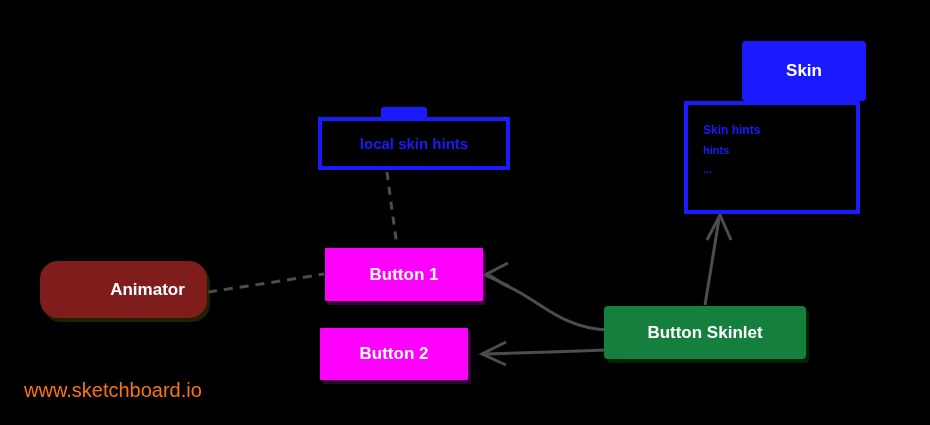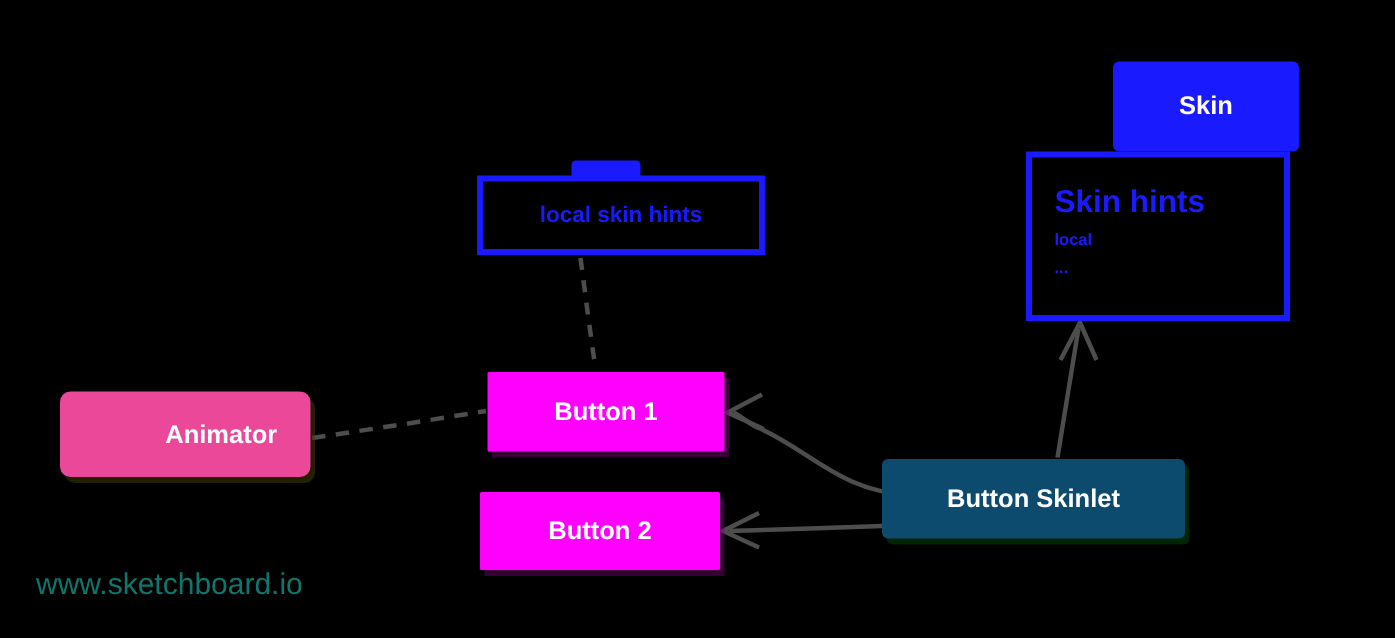--- a/index.html
+++ b/index.html
@@ -28,44 +28,44 @@
     align-items: center;
     justify-content: center;
     font-weight: bold;
     z-index: 5;
   }
 
   
   #animator {
     left: 40px; top: 261px;
     width: 167px; height: 57px;
-    background: #ec4899;
-    border-radius: 7px;
+    background: #7f1d1d;
+    border-radius: 18px;
     color: #ffffff;
     font-size: 17px;
     box-shadow: 3px 4px 0 rgba(60,60,0,0.55);
     padding-left: 48px;
   }
 
   
   .btn-node {
     background: #ff00ff;
     color: #ffffff;
     font-size: 17px;
     border-radius: 1px;
     box-shadow: 3px 4px 0 rgba(120,0,120,0.45);
   }
   #button1 { left: 325px; top: 248px; width: 158px; height: 53px; }
-  #button2 { left: 320px; top: 328px; width: 160px; height: 52px; }
+  #button2 { left: 320px; top: 328px; width: 148px; height: 52px; }
 
   
   #skinlet {
-    left: 588px; top: 306px;
+    left: 604px; top: 306px;
     width: 202px; height: 53px;
-    background: #0c4a6e;
+    background: #15803d;
     color: #ffffff;
     font-size: 17px;
     border-radius: 4px;
     box-shadow: 3px 4px 0 rgba(0,70,0,0.5);
   }
 
   
   #skin {
     left: 715px; top: 41px;
     width: 124px; height: 60px;
@@ -82,21 +82,21 @@
     left: 684px; top: 101px;
     width: 176px; height: 113px;
     border: 4px solid #1a1aff;
     background: #000000;
     display: block;
     z-index: 6;
   }
   #skinhints .sh-title {
     color: #1a1aff;
     font-weight: bold;
-    font-size: 21px;
+    font-size: 12px;
     margin: 18px 12px 0 15px;
   }
   #skinhints .sh-item {
     color: #1a1aff;
     font-weight: bold;
     font-size: 11px;
     margin: 7px 0 0 15px;
   }
 
   
@@ -115,21 +115,21 @@
     width: 46px; height: 13px;
     background: #1a1aff;
     border-radius: 3px;
     z-index: 8;
   }
 
   
   #watermark {
     position: absolute;
     left: 24px; top: 379px;
-    color: #0f766e;
+    color: #f97316;
     font-size: 20px;
     letter-spacing: 0px;
     z-index: 5;
   }
   svg.edges {
     position: absolute;
     left: 0; top: 0;
     width: 930px; height: 425px;
     z-index: 2;
     pointer-events: none;
@@ -171,21 +171,21 @@
   <div class="node" id="skinlet">
     <span>Button Skinlet</span>
   </div>
 
   <div class="node" id="skin">
     <span>Skin</span>
   </div>
 
   <div class="node" id="skinhints">
     <div class="sh-title">Skin hints</div>
-    <div class="sh-item">local</div>
+    <div class="sh-item">hints</div>
     <div class="sh-item">...</div>
   </div>
 
   <div id="localhints-tab"></div>
   <div class="node" id="localhints">
     <span>local skin hints</span>
   </div>
 
   <div id="watermark">www.sketchboard.io</div>
 

